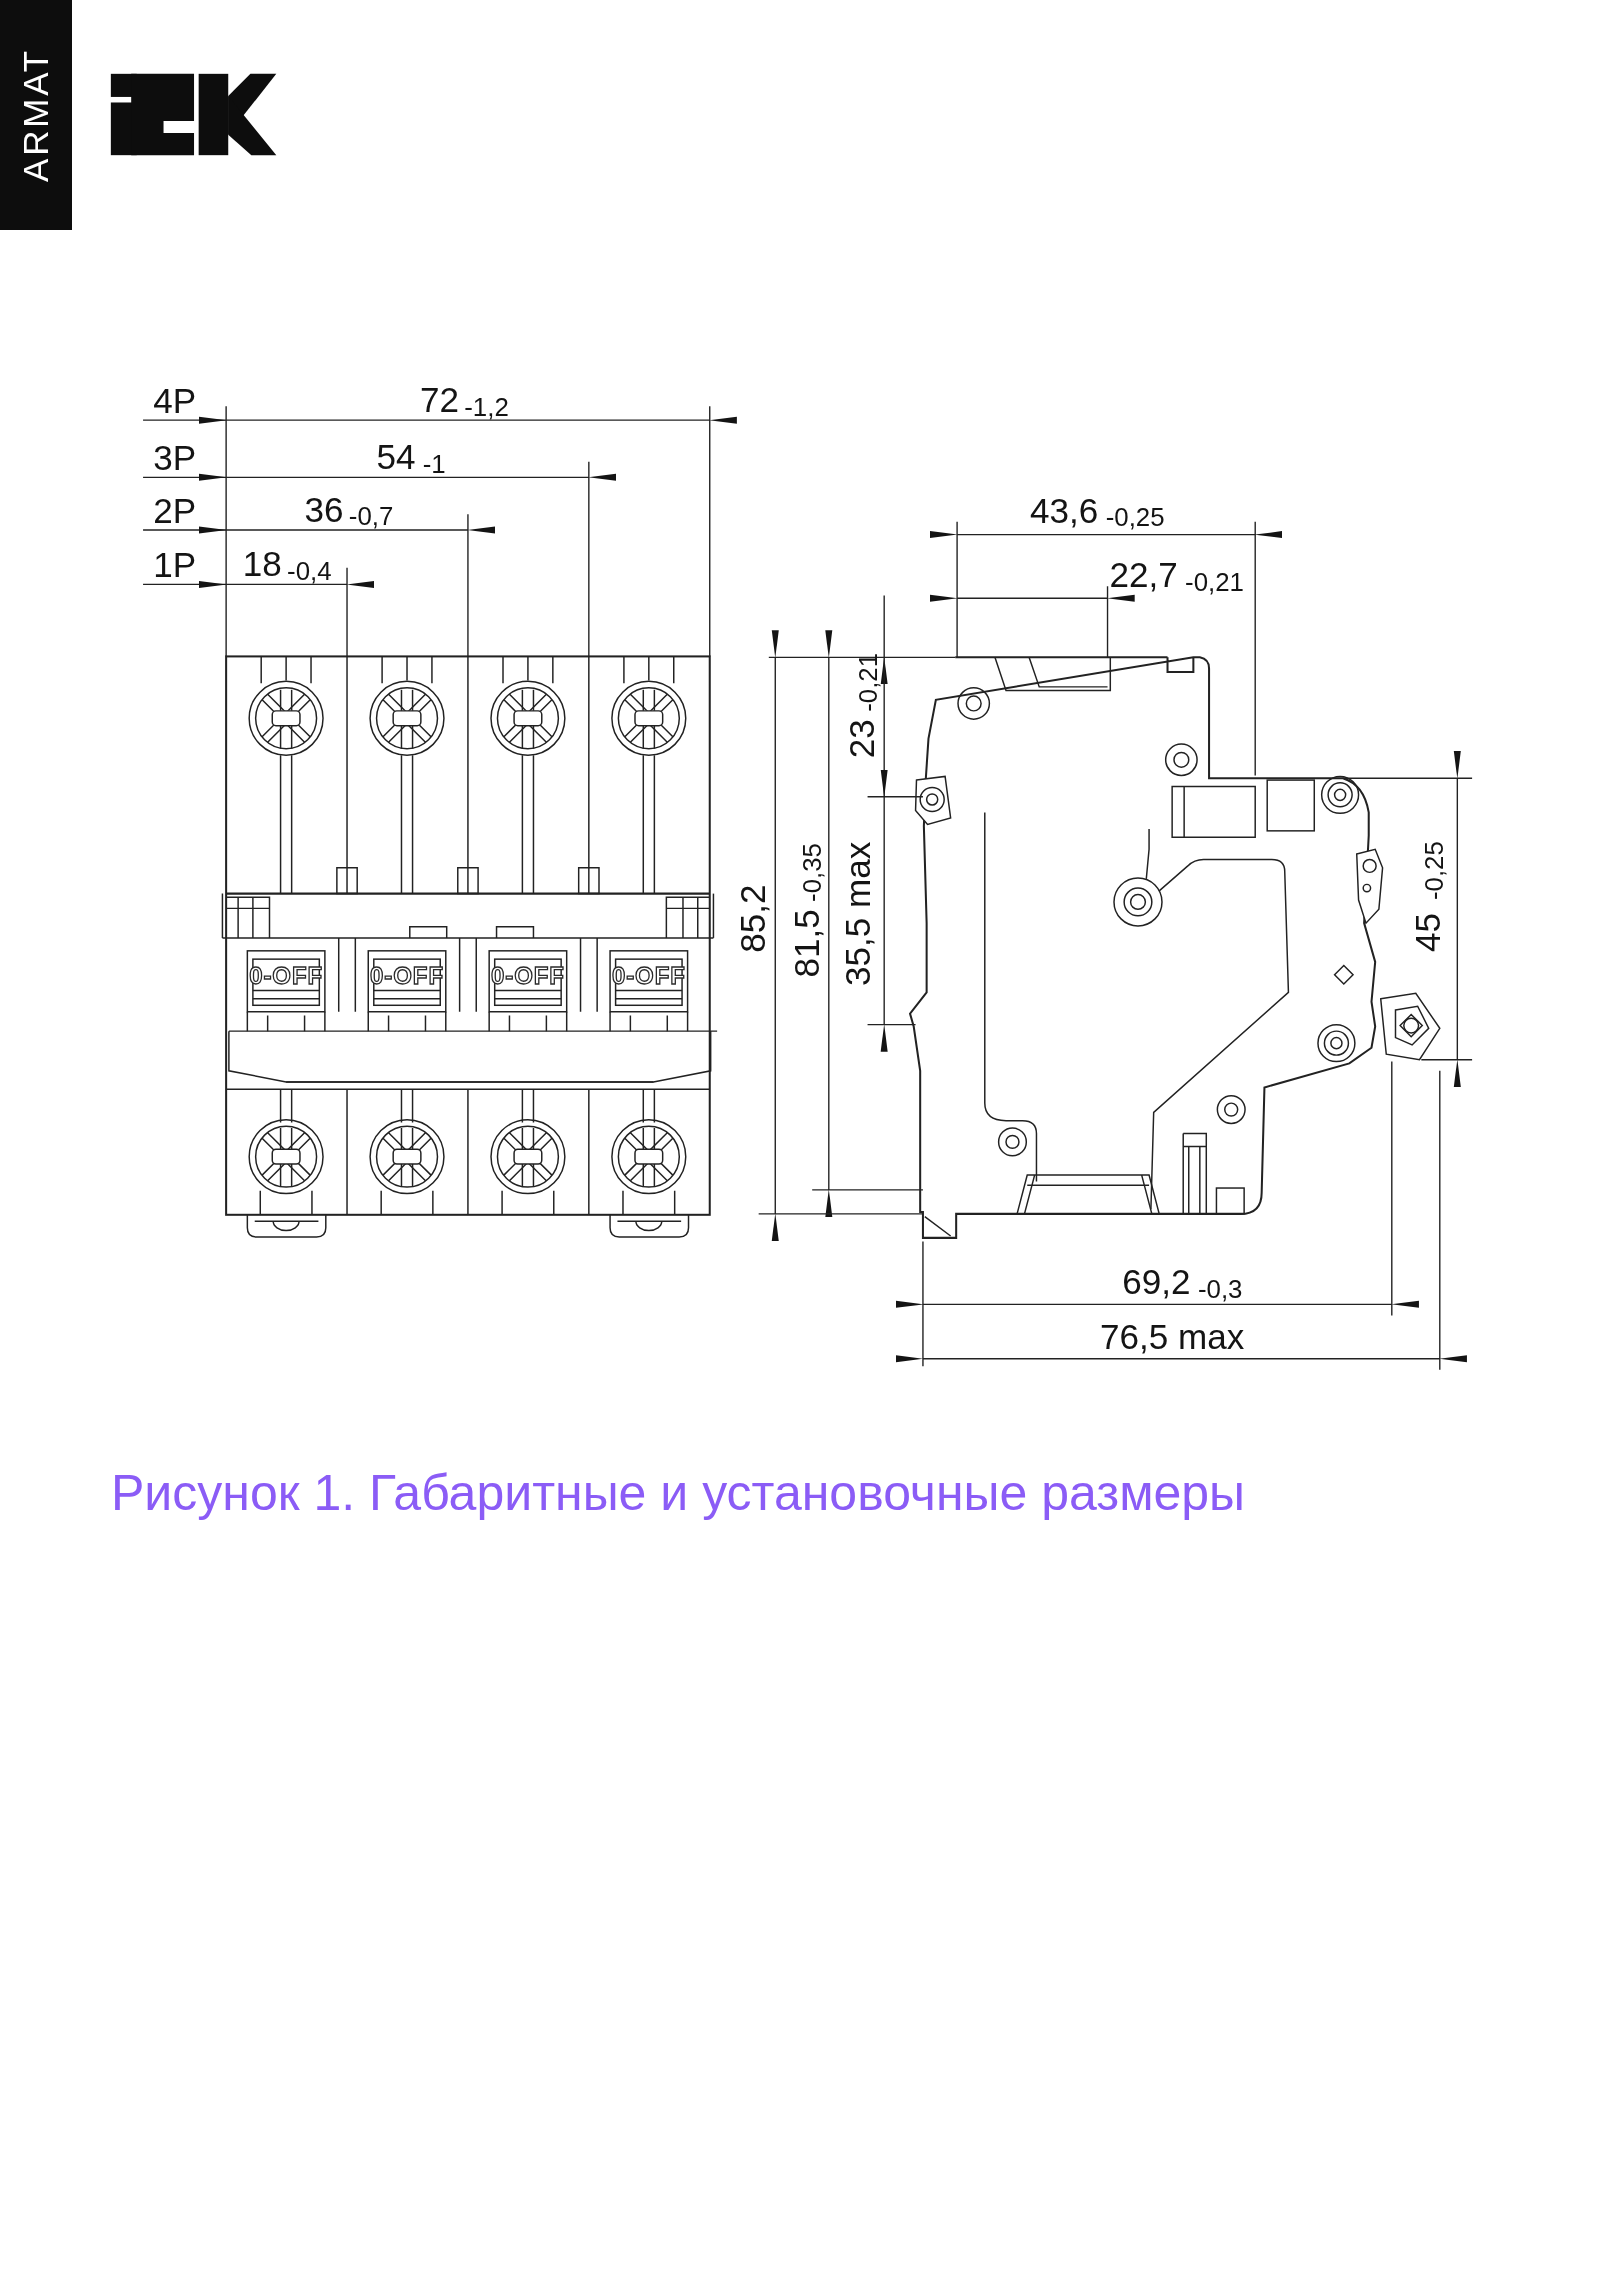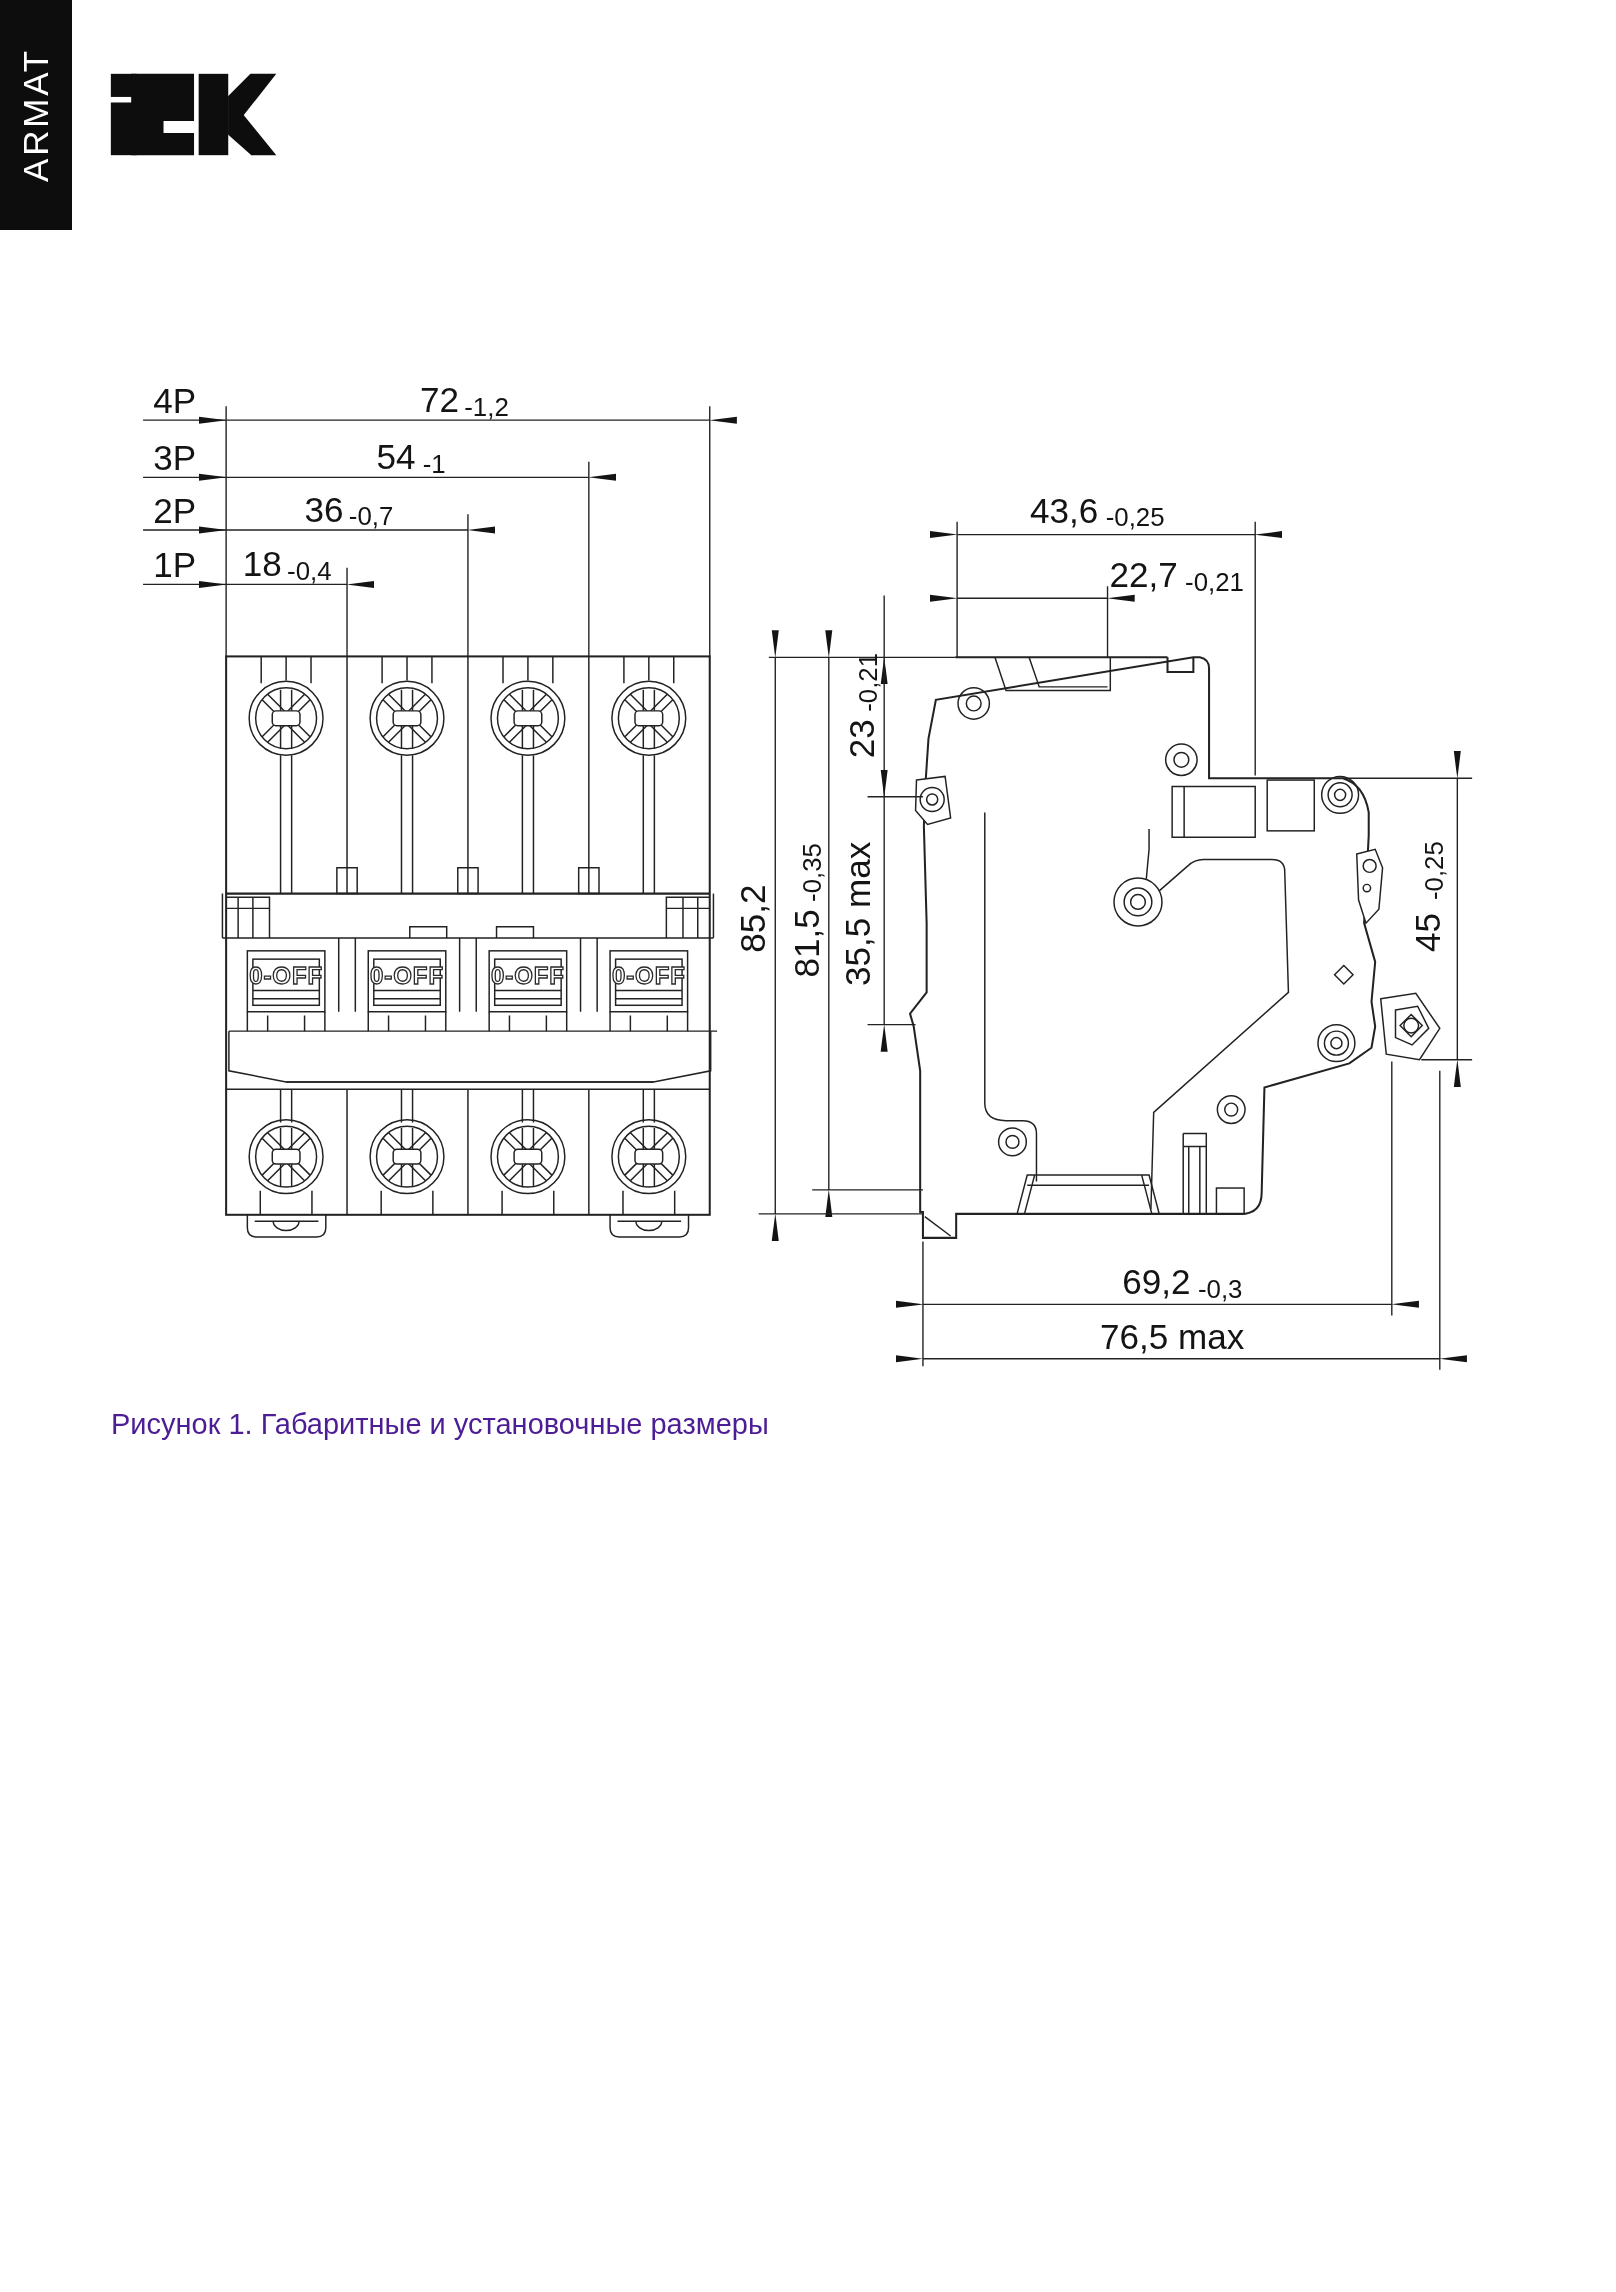--- a/index.html
+++ b/index.html
@@ -3,21 +3,21 @@
 <meta charset="utf-8">
 <style>
   html,body{margin:0;padding:0;background:#fff;}
   .page{position:relative;width:1617px;height:2293px;background:#fff;overflow:hidden;
         font-family:"Liberation Sans",sans-serif;color:#111;}
   .brandbar{position:absolute;left:0;top:0;width:72px;height:230px;background:#0d0d0d;
             display:flex;align-items:center;justify-content:center;}
   .brandbar span{display:block;transform:rotate(-90deg);color:#fff;font-size:35px;
                  letter-spacing:2.8px;font-weight:400;white-space:nowrap;}
   .logo{position:absolute;left:109px;top:70px;width:171px;height:89px;}
-  .caption{position:absolute;left:111px;top:1408px;font-size:29px;color:#4c1d95;}
+  .caption{position:absolute;left:111px;top:1464px;font-size:50px;color:#8b5cf6;}
   .drawing{position:absolute;left:0;top:0;width:1617px;height:2293px;}
   svg text{font-family:"Liberation Sans",sans-serif;fill:#141414;}
   .dimtxt{font-size:38px;}
   .toltxt{font-size:28px;}
   .offtxt{font-size:26px;font-weight:bold;fill:#fff;stroke:#2a2a2a;stroke-width:1.4px;letter-spacing:1px;}
 </style>
 </head>
 <body>
 
 <div class="page">

